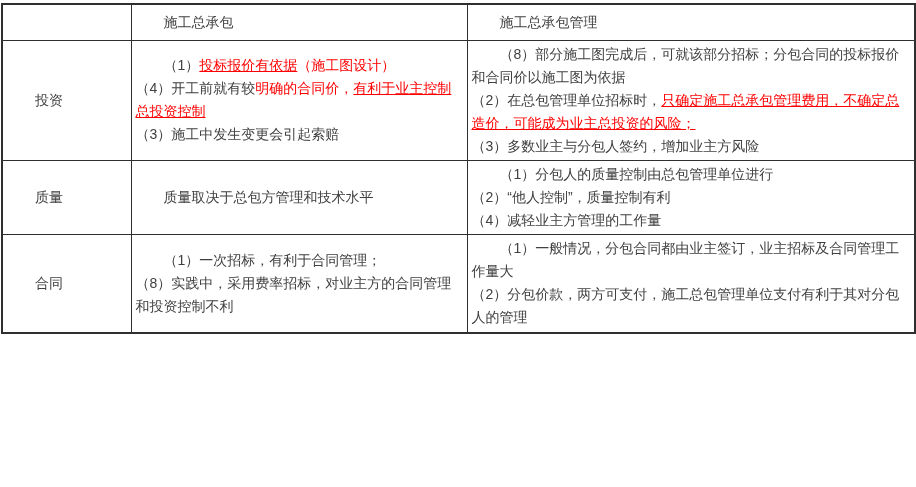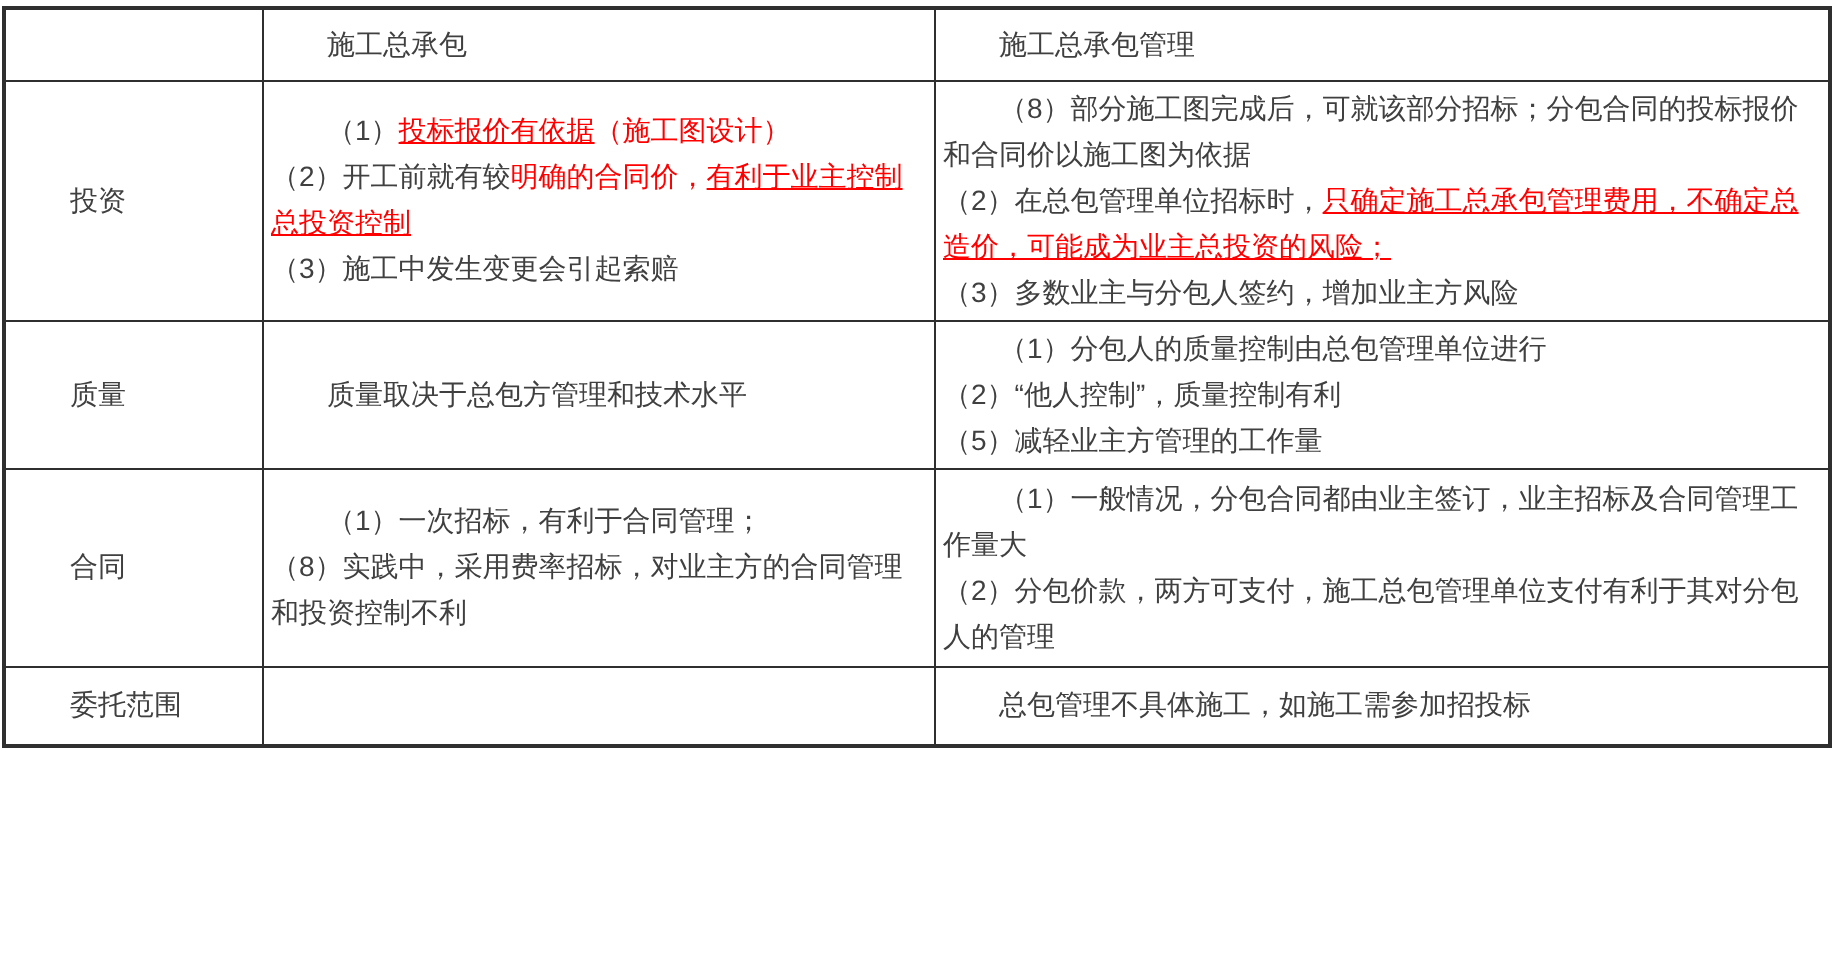--- a/index.html
+++ b/index.html
@@ -56,58 +56,49 @@
       </th>
     </tr>
   </thead>
   <tbody id="table-body">
       <tr style="height: 120px;">
         <th>
           <p class="para first">投资</p>
         </th>
         <td>
           <p class="para first"><span class="">（1）</span><span class="seg-red seg-ul">投标报价有依据</span><span class="seg-red">（施工图设计）</span></p>
-          <p class="para"><span class="">（2）开工前就有较</span><span class="seg-red">明确的合同价，</span><span class="seg-red seg-ul">有利于业主控制总投资控制</span></p>
+          <p class="para"><span class="">（4）开工前就有较</span><span class="seg-red">明确的合同价，</span><span class="seg-red seg-ul">有利于业主控制总投资控制</span></p>
           <p class="para"><span class="">（3）施工中发生变更会引起索赔</span></p>
         </td>
         <td>
           <p class="para first"><span class="">（8）部分施工图完成后，可就该部分招标；分包合同的投标报价和合同价以施工图为依据</span></p>
           <p class="para"><span class="">（2）在总包管理单位招标时，</span><span class="seg-red seg-ul">只确定施工总承包管理费用，不确定总造价，可能成为业主总投资的风险；</span></p>
           <p class="para"><span class="">（3）多数业主与分包人签约，增加业主方风险</span></p>
         </td>
       </tr>
       <tr style="height: 72px;">
         <th>
           <p class="para first">质量</p>
         </th>
         <td>
           <p class="para first"><span class="">质量取决于总包方管理和技术水平</span></p>
         </td>
         <td>
           <p class="para first"><span class="">（1）分包人的质量控制由总包管理单位进行</span></p>
           <p class="para"><span class="">（2）“他人控制”，质量控制有利</span></p>
-          <p class="para"><span class="">（5）减轻业主方管理的工作量</span></p>
+          <p class="para"><span class="">（4）减轻业主方管理的工作量</span></p>
         </td>
       </tr>
       <tr style="height: 99px;">
         <th>
           <p class="para first">合同</p>
         </th>
         <td>
           <p class="para first"><span class="">（1）一次招标，有利于合同管理；</span></p>
           <p class="para"><span class="">（8）实践中，采用费率招标，对业主方的合同管理和投资控制不利</span></p>
         </td>
         <td>
           <p class="para first"><span class="">（1）一般情况，分包合同都由业主签订，业主招标及合同管理工作量大</span></p>
           <p class="para"><span class="">（2）分包价款，两方可支付，施工总包管理单位支付有利于其对分包人的管理</span></p>
         </td>
       </tr>
-      <tr style="height: 40px;">
-        <th>
-          <p class="para first">委托范围</p>
-        </th>
-        <td></td>
-        <td>
-          <p class="para first"><span class="">总包管理不具体施工，如施工需参加招投标</span></p>
-        </td>
-      </tr>
     </tbody>
 </table>
 
 </body></html>

